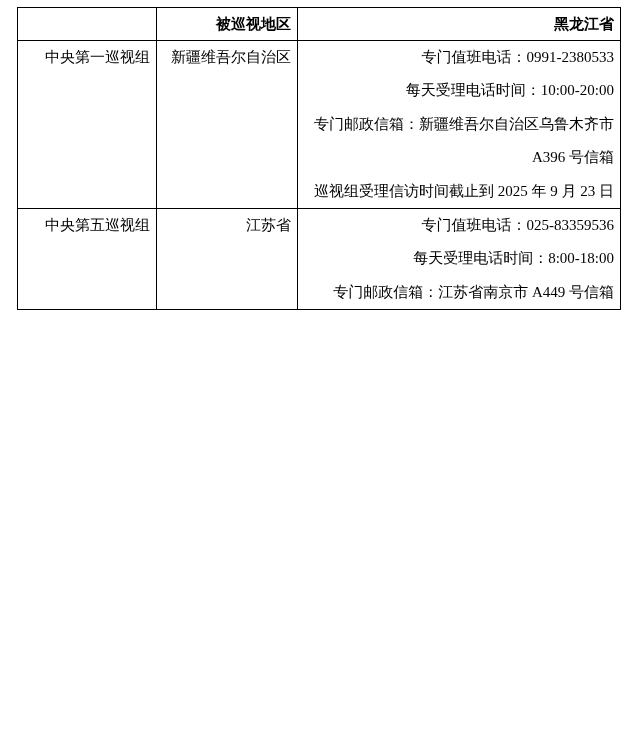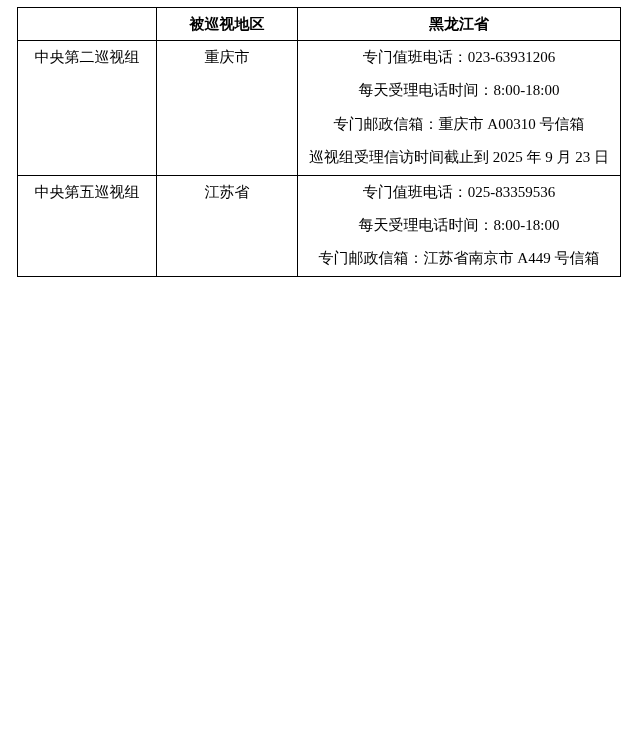--- a/index.html
+++ b/index.html
@@ -23,21 +23,21 @@
     width: 603px;
     font-size: 15px;
   }
   table.grid col.c1 { width: 139px; }
   table.grid col.c2 { width: 141px; }
   table.grid col.c3 { width: 323px; }
   table.grid th,
   table.grid td {
     border: 1px solid #000000;
     vertical-align: top;
-    text-align: center;
+    text-align: right;
     padding: 0 6px;
     background: #ffffff;
   }
   table.grid thead th {
     font-weight: bold;
     height: 32px;
     line-height: 32px;
     white-space: nowrap;
   }
   td.group-cell, td.region-cell {
@@ -62,26 +62,26 @@
     </colgroup>
     <thead>
       <tr>
         <th></th>
         <th>被巡视地区</th>
         <th>黑龙江省</th>
       </tr>
     </thead>
     <tbody>
       <tr>
-        <td class="group-cell">中央第二巡视组</td>
-        <td class="region-cell">重庆市</td>
+        <td class="group-cell">中央第一巡视组</td>
+        <td class="region-cell">新疆维吾尔自治区</td>
         <td class="contact-cell">
-          <p>专门值班电话：023-63931206</p>
-          <p>每天受理电话时间：8:00-18:00</p>
-          <p>专门邮政信箱：重庆市 A00310 号信箱</p>
+          <p>专门值班电话：0991-2380533</p>
+          <p>每天受理电话时间：10:00-20:00</p>
+          <p>专门邮政信箱：新疆维吾尔自治区乌鲁木齐市 A396 号信箱</p>
           <p>巡视组受理信访时间截止到 2025 年 9 月 23 日</p>
         </td>
       </tr>
       <tr>
         <td class="group-cell">中央第五巡视组</td>
         <td class="region-cell">江苏省</td>
         <td class="contact-cell">
           <p>专门值班电话：025-83359536</p>
           <p>每天受理电话时间：8:00-18:00</p>
           <p>专门邮政信箱：江苏省南京市 A449 号信箱</p>

